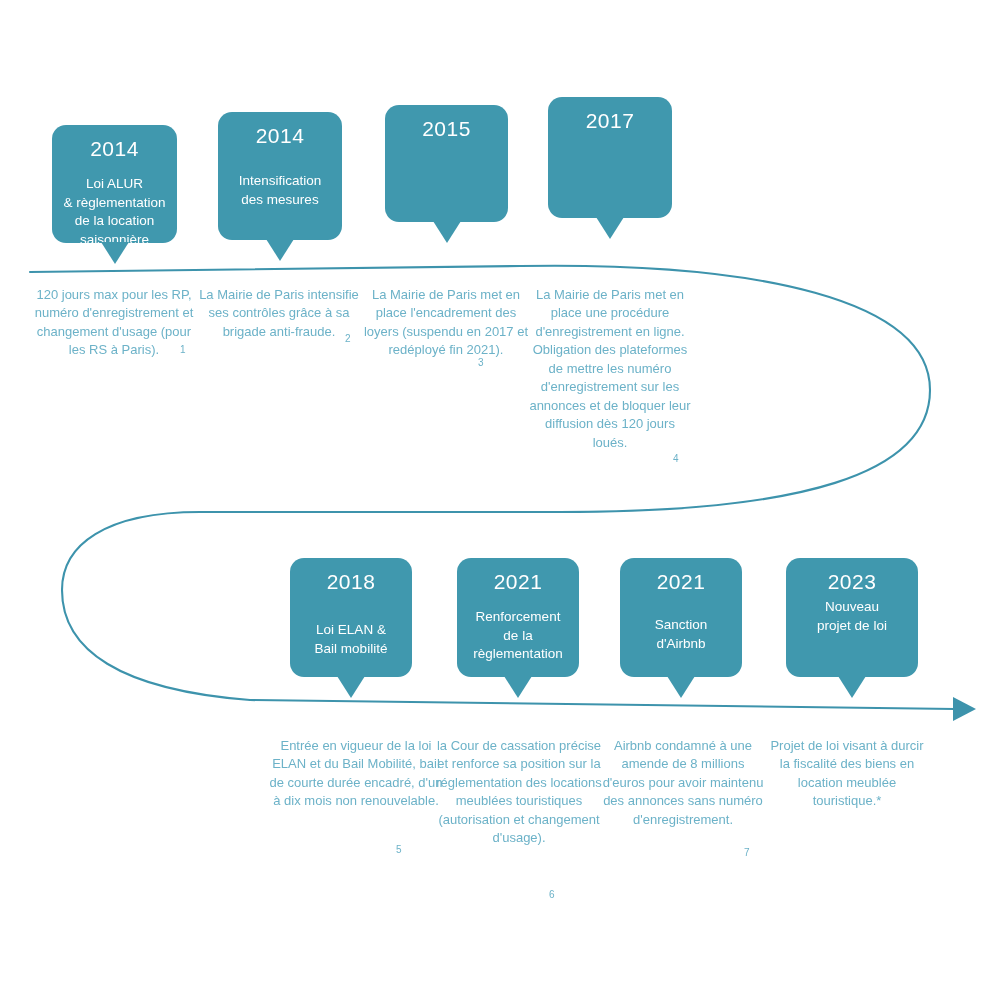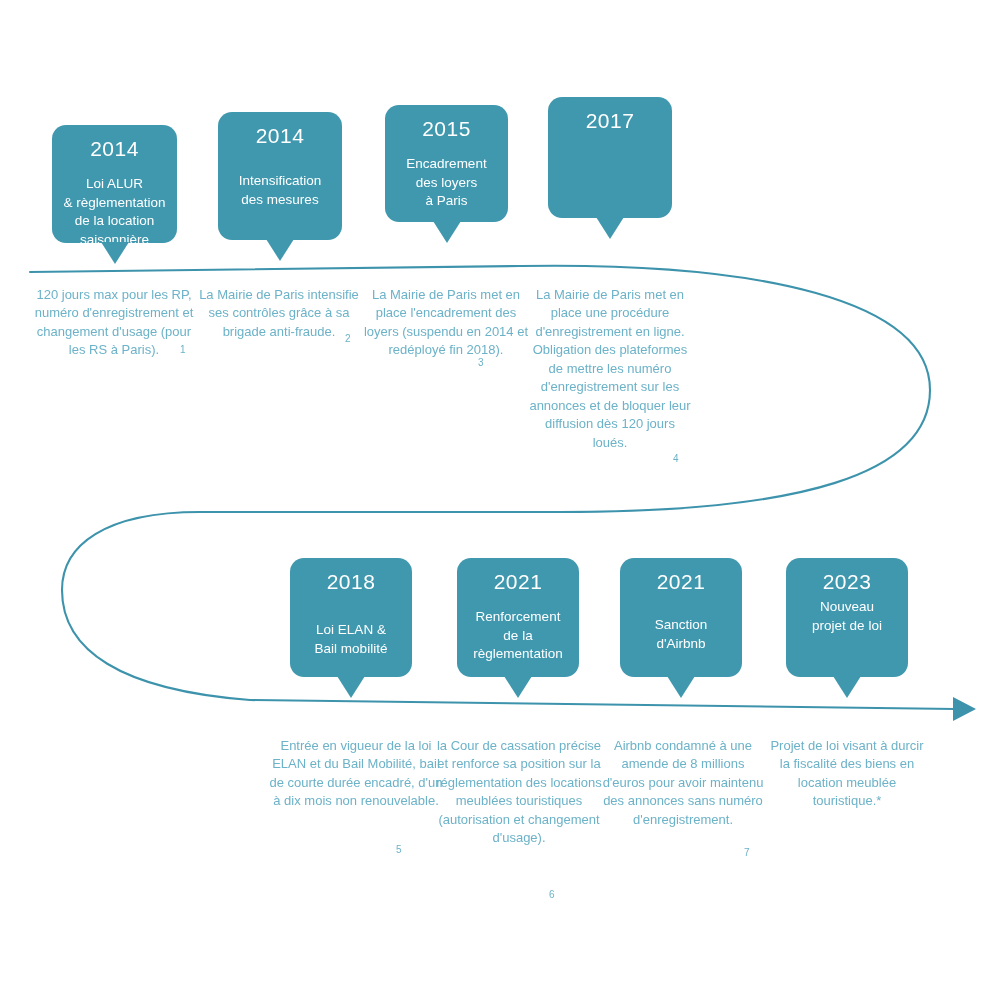--- a/index.html
+++ b/index.html
@@ -96,38 +96,35 @@
 
 <div class="card" style="left:218px; top:112px; width:124px; height:128px;">
   <div class="card-year">2014</div>
   <div class="card-label" style="margin-top:24px;">Intensification
 des mesures</div>
   <div class="card-tail"></div>
 </div>
 
 <div class="card" style="left:385px; top:105px; width:123px; height:117px;">
   <div class="card-year">2015</div>
-  <div class="card-label">Encadrement
-des loyers
-à Paris</div>
   <div class="card-tail"></div>
 </div>
 
 <div class="card" style="left:548px; top:97px; width:124px; height:121px;">
   <div class="card-year">2017</div>
   <div class="card-tail"></div>
 </div>
 
 <div class="desc" style="left:28px; top:286px; width:172px;">120 jours max pour les RP, numéro d'enregistrement et changement d'usage (pour les RS à Paris).</div>
 <span class="fnmark" style="left:180px; top:345px;">1</span>
 
 <div class="desc" style="left:196px; top:286px; width:166px;">La Mairie de Paris intensifie ses contrôles grâce à sa brigade anti-fraude.</div>
 <span class="fnmark" style="left:345px; top:334px;">2</span>
 
-<div class="desc" style="left:363px; top:286px; width:166px;">La Mairie de Paris met en place l'encadrement des loyers (suspendu en 2014 et redéployé fin 2018).</div>
+<div class="desc" style="left:363px; top:286px; width:166px;">La Mairie de Paris met en place l'encadrement des loyers (suspendu en 2017 et redéployé fin 2021).</div>
 <span class="fnmark" style="left:478px; top:358px;">3</span>
 
 <div class="desc" style="left:527px; top:286px; width:166px;">La Mairie de Paris met en place une procédure d'enregistrement en ligne. Obligation des plateformes de mettre les numéro d'enregistrement sur les annonces et de bloquer leur diffusion dès 120 jours loués.</div>
 <span class="fnmark" style="left:673px; top:454px;">4</span>
 
 <div class="card" style="left:290px; top:558px; width:122px; height:119px;">
   <div class="card-year">2018</div>
   <div class="card-label" style="margin-top:27px;">Loi ELAN &amp;
 Bail mobilité</div>
   <div class="card-tail"></div>
@@ -141,21 +138,21 @@
   <div class="card-tail"></div>
 </div>
 
 <div class="card" style="left:620px; top:558px; width:122px; height:119px;">
   <div class="card-year">2021</div>
   <div class="card-label" style="margin-top:22px;">Sanction
 d'Airbnb</div>
   <div class="card-tail"></div>
 </div>
 
-<div class="card" style="left:786px; top:558px; width:122px; height:119px;">
+<div class="card" style="left:786px; top:558px; width:132px; height:119px;">
   <div class="card-year">2023</div>
   <div class="card-label" style="margin-top:4px;">Nouveau
 projet de loi</div>
   <div class="card-tail"></div>
 </div>
 
 <div class="desc" style="left:268px; top:737px; width:176px;">Entrée en vigueur de la loi ELAN et du Bail Mobilité, bail de courte durée encadré, d'un à dix mois non renouvelable.</div>
 <span class="fnmark" style="left:396px; top:845px;">5</span>
 
 <div class="desc" style="left:435px; top:737px; width:168px;">la Cour de cassation précise et renforce sa position sur la réglementation des locations meublées touristiques (autorisation et changement d'usage).</div>

